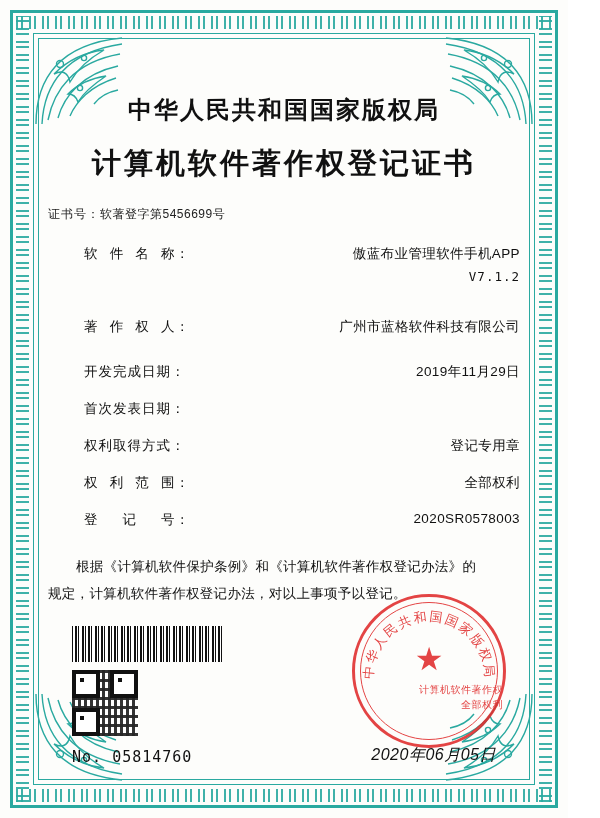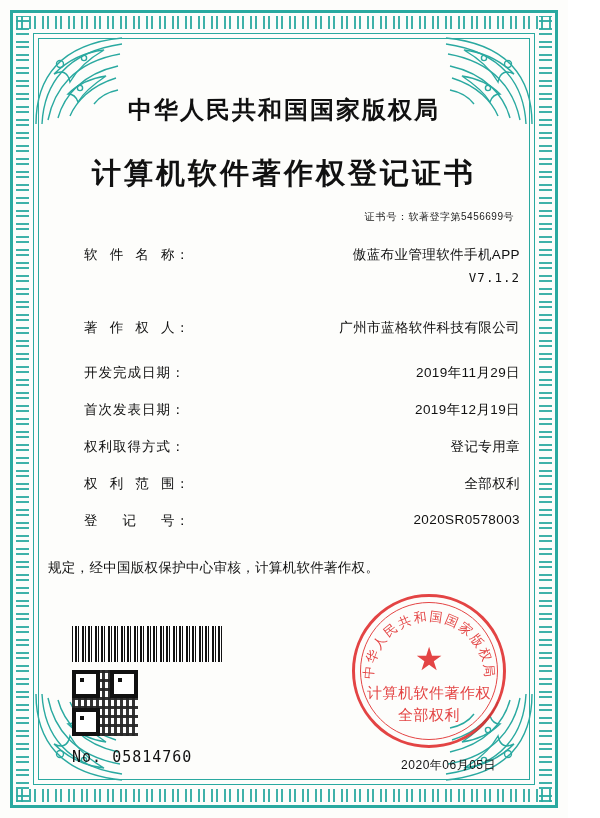--- a/index.html
+++ b/index.html
@@ -111,27 +111,27 @@
     color: #111;
     margin-top: 42px;
   }
   .title-sub {
     text-align: center;
     font-family: "DejaVu Serif", "Liberation Serif", serif;
     font-size: 29px;
     font-weight: bold;
     letter-spacing: 3px;
     color: #111;
-    margin-top: 28px;
+    margin-top: 18px;
   }
   .cert-no-line {
-    text-align: right;
-    font-size: 10px;
+    text-align: left;
+    font-size: 12px;
     color: #222;
-    margin-top: 16px;
+    margin-top: 22px;
     padding-right: 6px;
     letter-spacing: .5px;
   }
   .cert-no-line .label { letter-spacing: 1px; }
 
   .fields {
     margin-top: 22px;
     padding-left: 36px;
   }
   .field-row {
@@ -232,24 +232,25 @@
     left: 72px;
     bottom: 52px;
     font-size: 15px;
     font-family: "DejaVu Sans Mono", monospace;
     color: #111;
     letter-spacing: 1px;
   }
   .date-line {
     position: absolute;
     right: 72px;
-    bottom: 44px;
-    font-size: 12px;
+    bottom: 52px;
+    font-size: 16px;
     color: #111;
     letter-spacing: .5px;
+    font-style: italic;
   }
 
   
   .seal {
     position: absolute;
     right: 62px;
     bottom: 70px;
     width: 148px;
     height: 148px;
     border-radius: 50%;
@@ -270,22 +271,22 @@
     transform: translateX(-50%);
     font-size: 32px;
     line-height: 1;
     color: #e02b2b;
   }
   .seal .seal-bottom {
     position: absolute;
     left: 0;
     right: 0;
     top: 86px;
-    text-align: center;
-    font-size: 15px;
+    text-align: right;
+    font-size: 10px;
     line-height: 1.45;
     letter-spacing: .5px;
     font-family: "DejaVu Serif", "Liberation Serif", serif;
   }
   .seal .arc {
     position: absolute;
     inset: 0;
   }
   .seal .arc svg { width: 148px; height: 148px; display: block; }
   .seal .arc text {
@@ -415,21 +416,20 @@
         <div class="field-label">
           <span>开发完成日期</span>：
         </div>
         <div class="field-value">2019年11月29日</div>
       </div>
 
       <div class="field-row">
         <div class="field-label">
           <span>首次发表日期</span>：
         </div>
-        <div class="field-value">2019年12月19日</div>
       </div>
 
       <div class="field-row">
         <div class="field-label">
           <span>权利取得方式</span>：
         </div>
         <div class="field-value">登记专用章</div>
       </div>
 
       <div class="field-row">
@@ -447,21 +447,22 @@
           <span>登</span>
             <span>记</span>
             <span>号：</span>
         </div>
         <div class="field-value">2020SR0578003</div>
       </div>
 
     </div>
 
     <div class="statement">
-      <p>规定，经中国版权保护中心审核，计算机软件著作权。</p>
+      <p class="indent">根据《计算机软件保护条例》和《计算机软件著作权登记办法》的</p>
+      <p>规定，计算机软件著作权登记办法，对以上事项予以登记。</p>
     </div>
 
   </div>
 
   <div class="codes">
     <div class="barcode"></div>
     <div class="qr">
       <div class="noise"></div>
       <div class="eye tl"></div>
       <div class="eye tr"></div>

